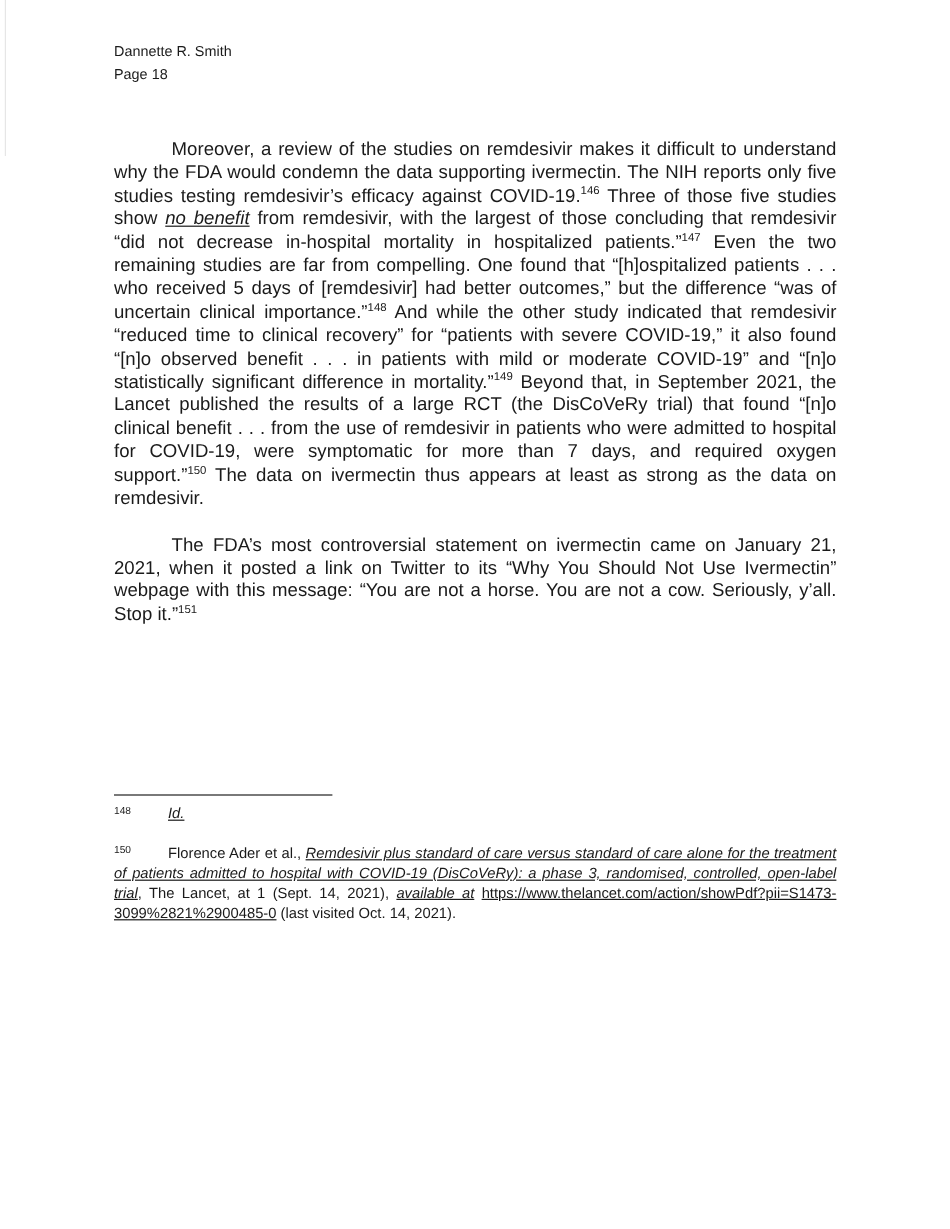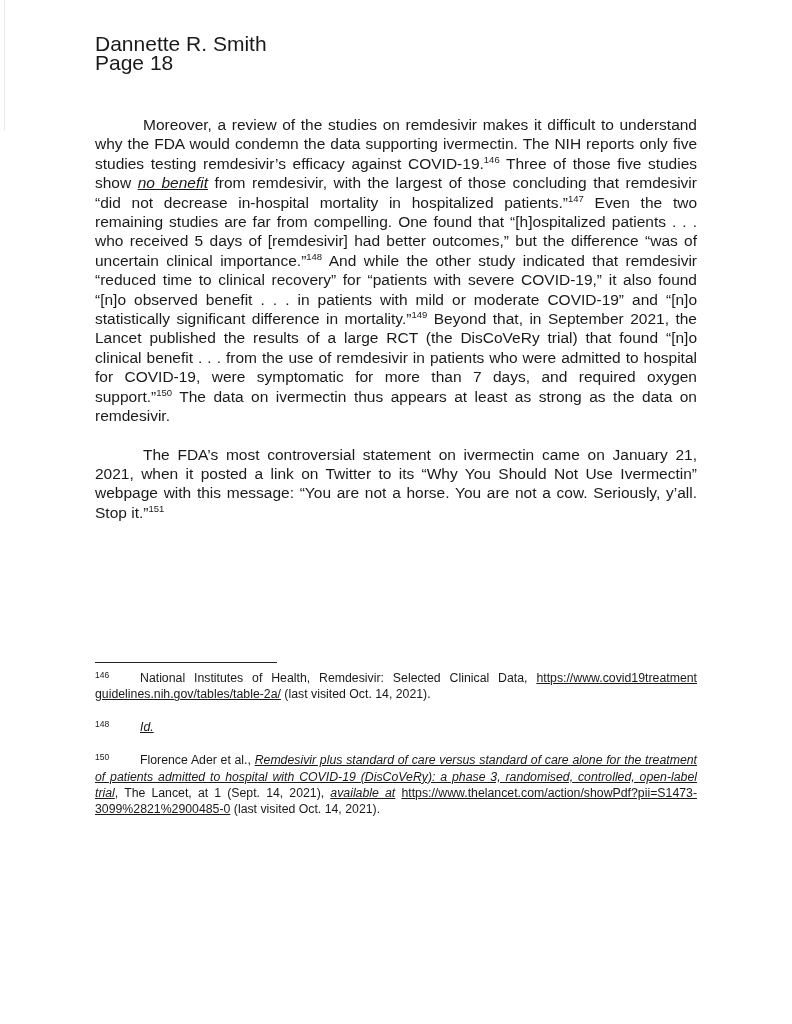--- a/index.html
+++ b/index.html
@@ -20,21 +20,21 @@
       left: 0;
       top: 0;
       width: 4px;
       height: 130px;
       border-right: 1px solid #e6e6e6;
     }
     .letter-header {
       position: absolute;
       left: 95px;
       top: 34px;
-      font-size: 21px;
+      font-size: 12px;
       line-height: 19px;
     }
     .body {
       position: absolute;
       left: 95px;
       top: 115px;
       width: 602px;
       font-size: 15.5px;
       line-height: 19.4px;
     }
@@ -97,16 +97,15 @@
 </div>
 
 <div class="body">
   <p><span>Moreover, a review of the studies on remdesivir makes it difficult to understand why the FDA would condemn the data supporting ivermectin.  The NIH reports only five studies testing remdesivir’s efficacy against COVID-19.</span><sup>146</sup><span>  Three of those five studies show </span><em>no benefit</em><span> from remdesivir, with the largest of those concluding that remdesivir “did not decrease in-hospital mortality in hospitalized patients.”</span><sup>147</sup><span>  Even the two remaining studies are far from compelling.  One found that “[h]ospitalized patients . . . who received 5 days of [remdesivir] had better outcomes,” but the difference “was of uncertain clinical importance.”</span><sup>148</sup><span>  And while the other study indicated that remdesivir “reduced time to clinical recovery” for “patients with severe COVID-19,” it also found “[n]o observed benefit . . . in patients with mild or moderate COVID-19” and “[n]o statistically significant differ­ence in mortality.”</span><sup>149</sup><span>  Beyond that, in September 2021, the Lancet published the results of a large RCT (the DisCoVeRy trial) that found “[n]o clinical benefit . . . from the use of remdesivir in patients who were admitted to hospital for COVID-19, were symptomatic for more than 7 days, and required oxygen support.”</span><sup>150</sup><span>  The data on ivermectin thus appears at least as strong as the data on remdesivir.</span></p>
   <p><span>The FDA’s most controversial statement on ivermectin came on January 21, 2021, when it posted a link on Twitter to its “Why You Should Not Use Ivermectin” webpage with this message: “You are not a horse. You are not a cow. Seriously, y’all. Stop it.”</span><sup>151</sup></p>
 </div>
 
 <div class="footnote-rule"></div>
 
 <div class="footnotes">
-  <p class="fn"><span class="num">146</span><span>National Institutes of Health, Remdesivir: Selected Clinical Data, </span><a>https://www.covid19treatment​guidelines.nih.gov/tables/table-2a/</a><span> (last visited Oct. 14, 2021).</span></p>
   <p class="fn short"><span class="num">148</span><em>Id.</em></p>
   <p class="fn"><span class="num">150</span><span>Florence Ader et al., </span><em>Remdesivir plus standard of care versus standard of care alone for the treatment of patients admitted to hospital with COVID-19 (DisCoVeRy): a phase 3, randomised, controlled, open-label trial</em><span>, The Lancet, at 1 (Sept. 14, 2021), </span><em>available at</em><span> </span><a>https://www.thelancet.com/action/​showPdf?pii=S1473-3099%2821%2900485-0</a><span> (last visited Oct. 14, 2021).</span></p>
 </div>
 
 </body></html>

